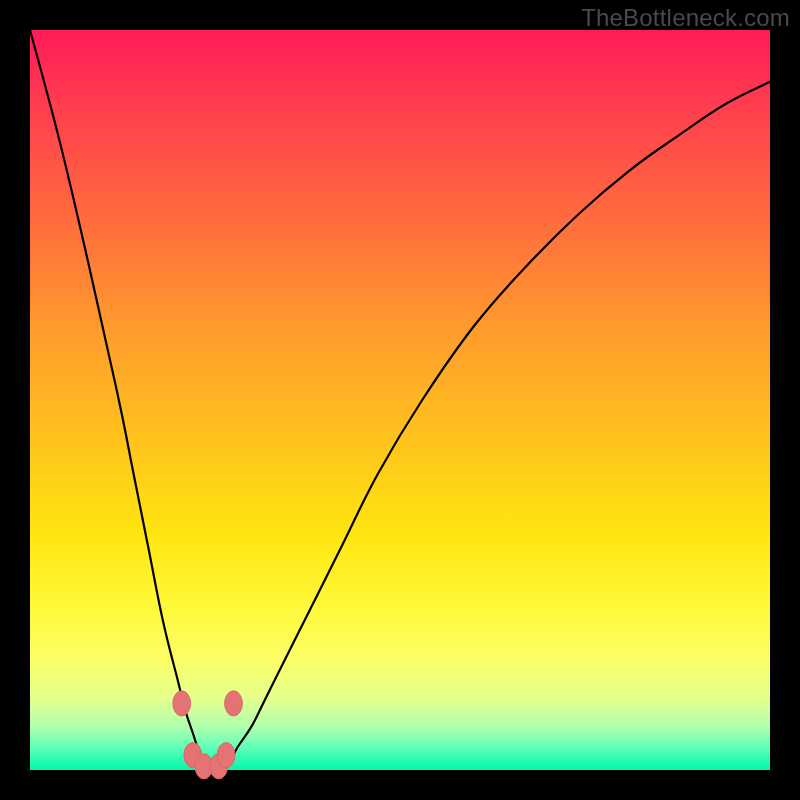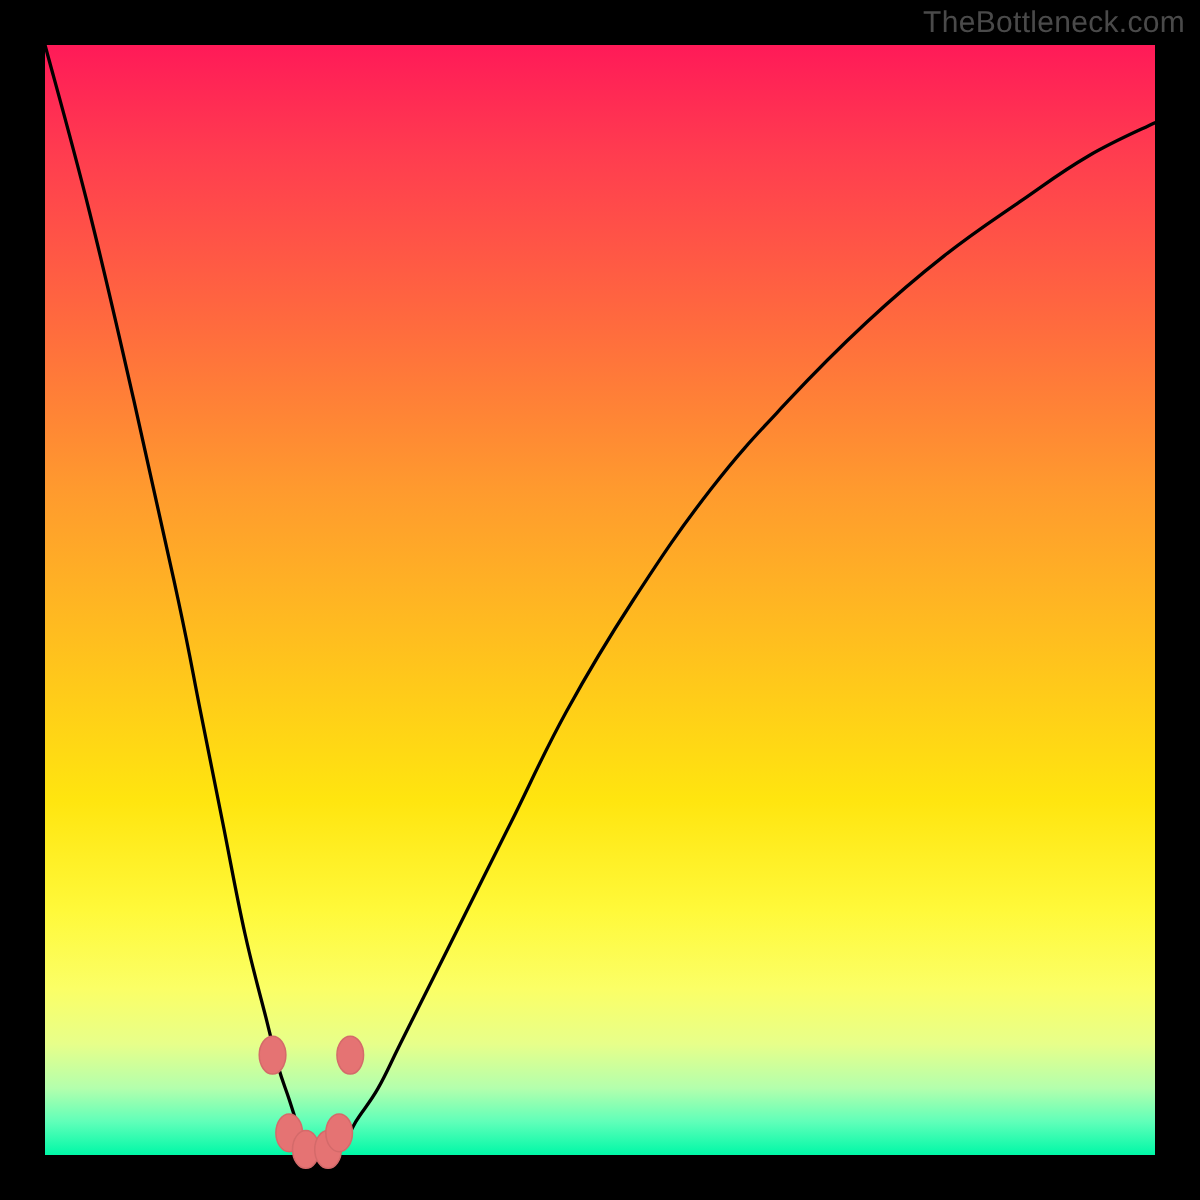--- a/index.html
+++ b/index.html
@@ -15,21 +15,21 @@
     position: relative;
     width: 800px;
     height: 800px;
     background: #000000;
   }
   .watermark {
     position: absolute;
     top: 4px;
     right: 10px;
     color: #4a4a4a;
-    font-size: 20px;
+    font-size: 24px;
     font-weight: 500;
     letter-spacing: 0.2px;
     user-select: none;
   }
   .plot-area {
     position: absolute;
     left: 30px;
     top: 30px;
     width: 740px;
     height: 740px;

